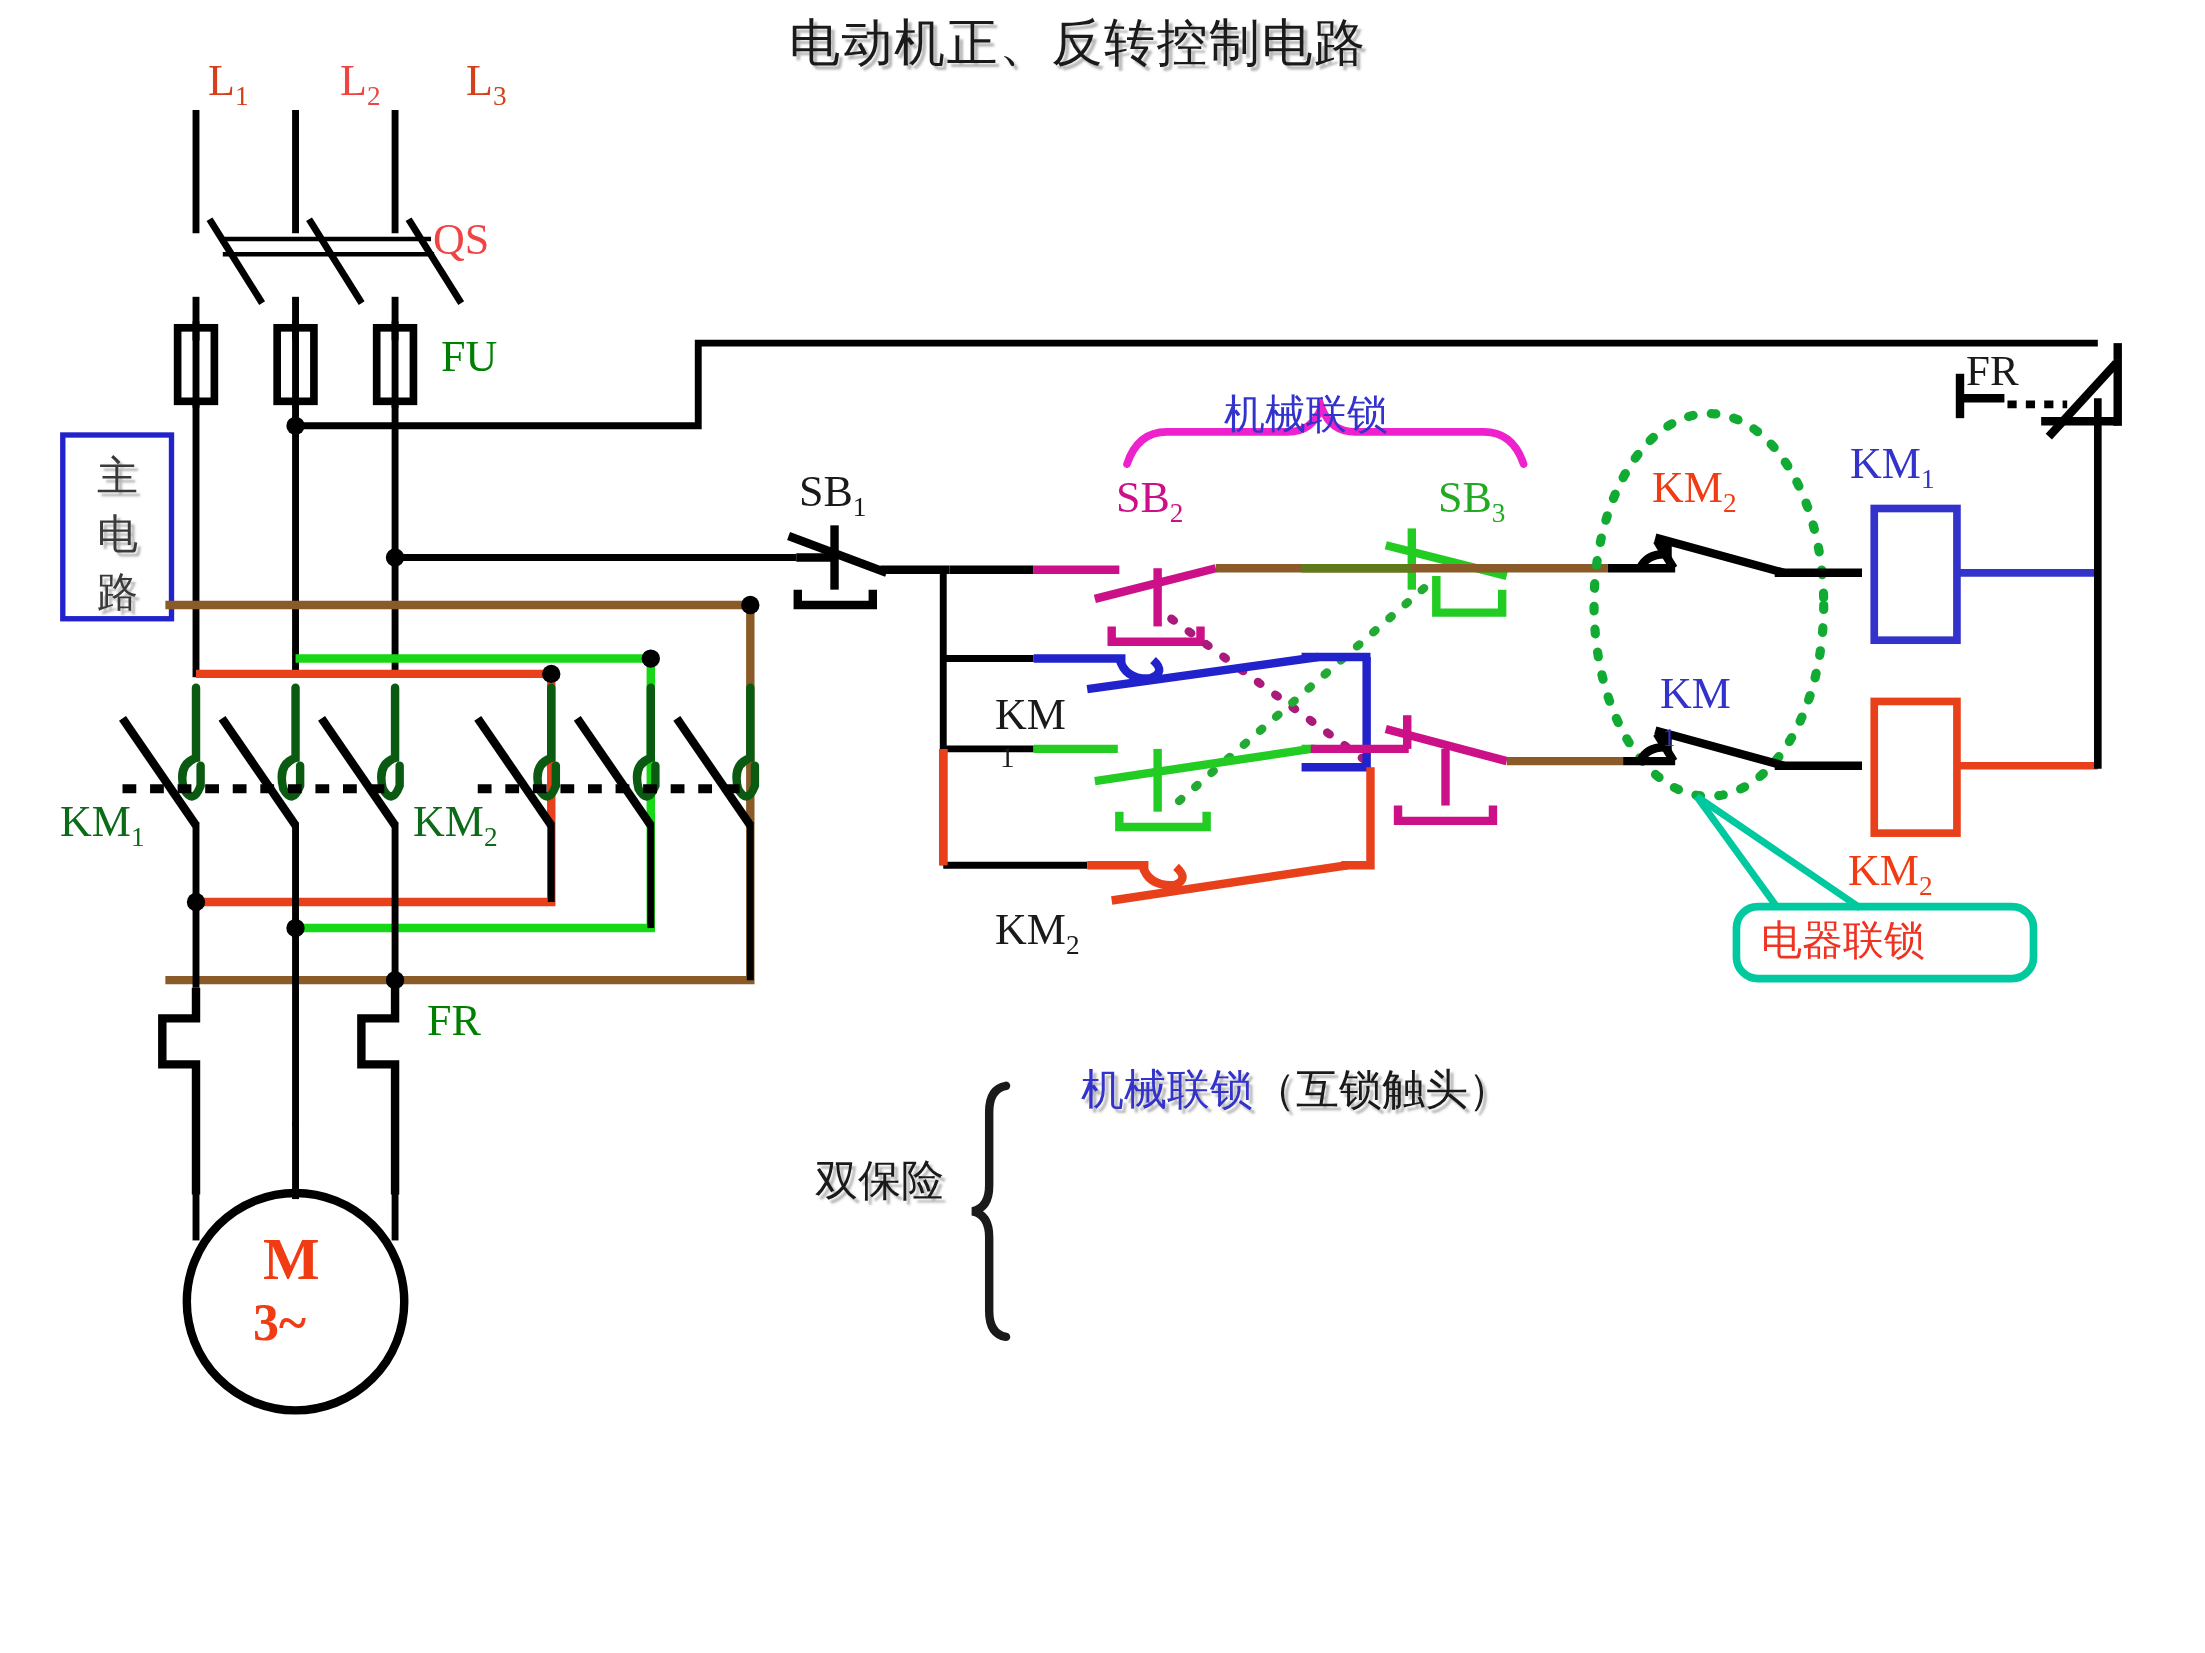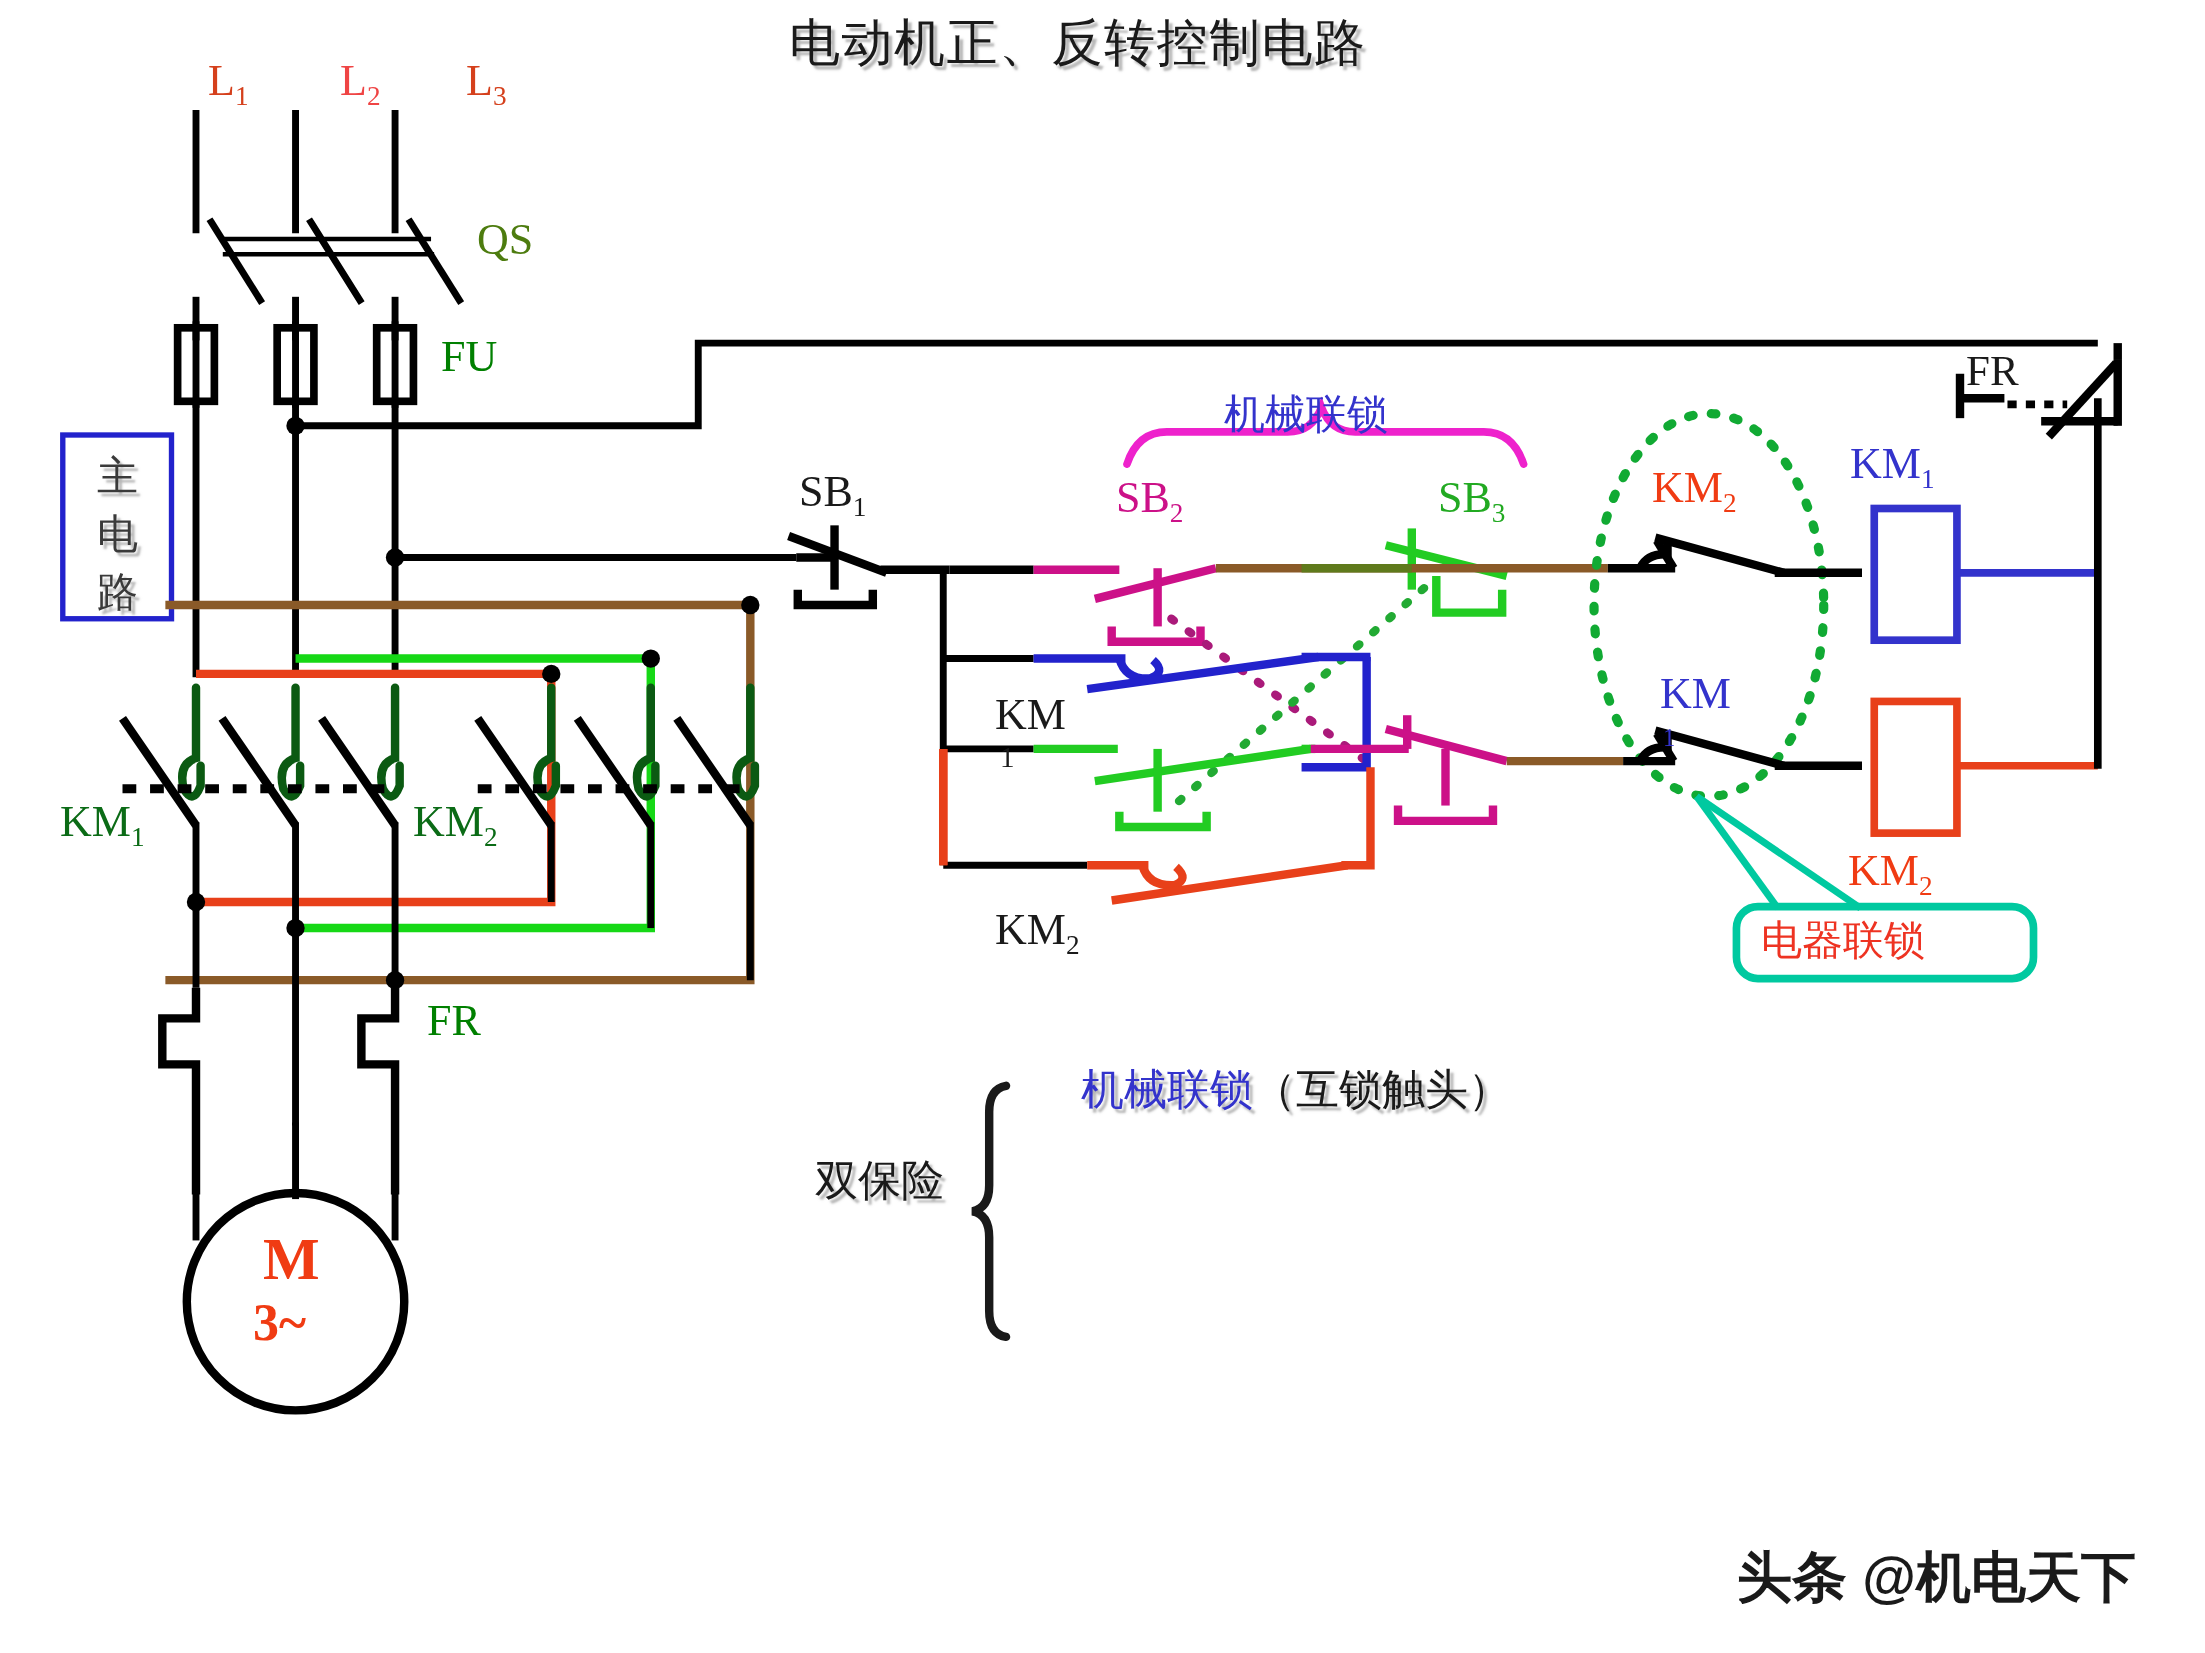--- a/index.html
+++ b/index.html
@@ -242,21 +242,21 @@
 <div class="lbl" style="left:208px;top:55px;font-size:44px;color:#d5401c;text-align:center;">
   <span>L</span><span class="sub">1</span>
 </div>
 <div class="lbl" style="left:340px;top:55px;font-size:44px;color:#ef4444;">
   <span>L</span><span class="sub">2</span>
 </div>
 <div class="lbl" style="left:466px;top:55px;font-size:44px;color:#d5401c;">
   <span>L</span><span class="sub">3</span>
 </div>
 
-<div class="lbl" style="left:433px;top:214px;font-size:44px;color:#4d7c0f;margin-left:44px;">QS</div>
+<div class="lbl" style="left:433px;top:214px;font-size:44px;color:#ef4444;">QS</div>
 <div class="lbl" style="left:441px;top:331px;font-size:44px;color:#008000;">FU</div>
 
 <div class="lbl cjk shadowtxt" style="left:90px;top:447px;font-size:41px;line-height:58px;color:#3a3a3a;text-align:center;width:55px;">
   <div>主</div>
   <div>电</div>
   <div>路</div>
 </div>
 
 <div class="lbl" style="left:60px;top:796px;font-size:44px;color:#0b6b16;">
   <span>KM</span><span class="sub">1</span>
@@ -310,16 +310,15 @@
 
 <div class="lbl cjk" style="left:1761px;top:913px;font-size:41px;color:#ee3322;">电器联锁</div>
 
 <div class="lbl cjk shadowtxt" style="left:815px;top:1152px;font-size:43px;color:#1a1a1a;">双保险</div>
 
 <div class="lbl cjk" style="left:1081px;top:1061px;font-size:43px;">
   <span class="shadowtxt" style="color:#3333cc;">机械联锁</span><span class="shadowtxt" style="color:#1a1a1a;">（互锁触头）</span>
 </div>
 
 
-<div class="lbl cjk" style="left:1737px;top:1541px;font-size:55px;font-weight:bold;color:#1a1a1a;">头条 @机电天下</div>
 
 </div>
 
 
 </body></html>

